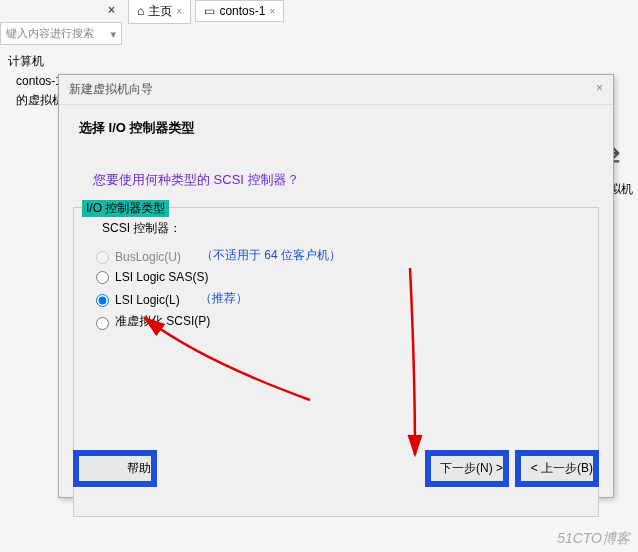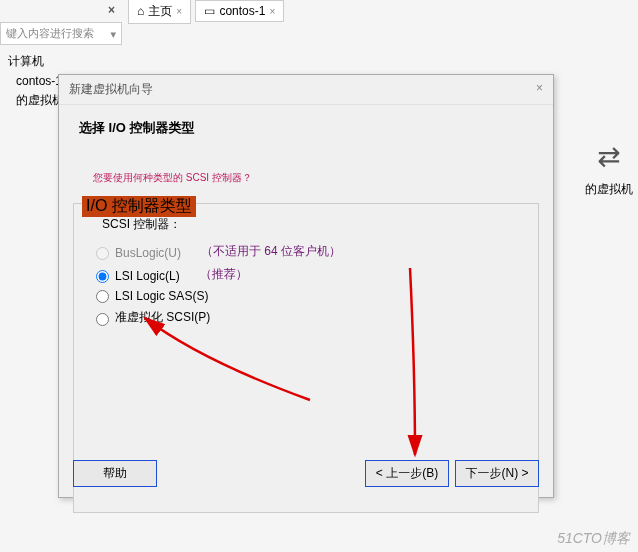--- a/index.html
+++ b/index.html
@@ -16,37 +16,37 @@
     .search-box { border: 1px solid #ccc; background: #fff; padding: 3px 5px; font-size: 11px; color: #888; display: flex; justify-content: space-between; align-items: flex-end; }
     .tree { margin-top: 6px; font-size: 12px; }
     .tree-item { padding: 2px 0 2px 8px; }
     .tree-sub { padding-left: 16px; }
     
     
     .right-panel { position: absolute; right: 5px; top: 140px; text-align: center; }
     .arrows-icon { font-size: 28px; color: #555; display: block; margin-bottom: 8px; }
     
     
-    .dialog { position: absolute; left: 58px; top: 74px; width: 496px; height: 424px; background: #f0f0f0; border: 1px solid #aaa; box-shadow: 2px 2px 6px rgba(0,0,0,0.2); }
+    .dialog { position: absolute; left: 58px; top: 74px; width: 556px; height: 424px; background: #f0f0f0; border: 1px solid #aaa; box-shadow: 2px 2px 6px rgba(0,0,0,0.2); }
     .dialog-title { padding: 6px 10px; font-size: 12px; color: #555; display: flex; justify-content: space-between; border-bottom: 1px solid #e0e0e0; }
     .dialog-close { color: #888; }
     .dialog-header { padding: 14px 20px 10px 20px; background: #f0f0f0; }
     .dialog-header h3 { font-size: 13px; font-weight: bold; margin-bottom: 6px; }
-    .dialog-header p { font-size: 10px; color: #be185d; padding-left: 14px; margin-top: 34px; }
+    .dialog-header p { font-size: 13px; color: #6d28d9; padding-left: 14px; margin-top: 34px; }
     
     .groupbox { margin: 8px 14px; border: 1px solid #ccc; padding: 12px 14px 180px 14px; position: relative; background: #f0f0f0; }
-    .groupbox-title { position: absolute; top: -8px; left: 8px; background: #c2410c; padding: 0 4px; font-size: 16px; }
+    .groupbox-title { position: absolute; top: -8px; left: 8px; background: #14b8a6; padding: 0 4px; font-size: 12px; }
     .scsi-label { font-size: 12px; margin-bottom: 10px; margin-left: 14px; }
     .radio-row { display: flex; align-items: flex-end; margin: 6px 0 6px 8px; font-size: 12px; }
     .radio-row input { margin-right: 6px; }
-    .radio-row .hint { margin-left: 20px; color: #701a75; }
+    .radio-row .hint { margin-left: 20px; color: #1d4ed8; }
     .radio-row.disabled { color: #888; }
     
     .dialog-buttons { position: absolute; bottom: 10px; left: 0; right: 0; padding: 0 14px; display: flex; }
-    .btn { border: 1px solid #1d4ed8; background: #e8e8e8; padding: 4px 0; font-size: 12px; width: 84px; text-align: center; cursor: pointer; }
+    .btn { border: 6px solid #1d4ed8; background: #e8e8e8; padding: 4px 0; font-size: 12px; width: 84px; text-align: right; cursor: pointer; }
     .btn-help { }
     .btn-spacer { flex: 1; }
     .btn + .btn { margin-left: 6px; }
     
     
     .arrow-svg { position: absolute; pointer-events: none; }
     
     .watermark { position: absolute; right: 8px; bottom: 4px; font-size: 14px; color: #aaa; font-style: italic; }
   </style>
 </head>
@@ -97,41 +97,41 @@
     <span class="groupbox-title">I/O 控制器类型</span>
     <div class="scsi-label">SCSI 控制器：</div>
 
     <label class="radio-row disabled">
       <input type="radio" name="scsi" disabled="" style="">
       <span>BusLogic(U)</span>
       <span class="hint">（不适用于 64 位客户机）</span>
     </label>
 
     <label class="radio-row">
+      <input type="radio" name="scsi" style="">
+      <span>LSI Logic SAS(S)</span>
+    </label>
+
+    <label class="radio-row">
       <input type="radio" name="scsi" checked="" style="">
       <span>LSI Logic(L)</span>
       <span class="hint">（推荐）</span>
-    </label>
-
-    <label class="radio-row">
-      <input type="radio" name="scsi" style="">
-      <span>LSI Logic SAS(S)</span>
     </label>
 
     <label class="radio-row">
       <input type="radio" name="scsi" style="">
       <span>准虚拟化 SCSI(P)</span>
     </label>
   </div>
 
   <div class="dialog-buttons">
     <div class="btn btn-help">帮助</div>
     <div class="btn-spacer"></div>
+    <div class="btn">下一步(N) &gt;</div>
     <div class="btn">&lt; 上一步(B)</div>
-    <div class="btn">下一步(N) &gt;</div>
   </div>
 </div>
 
 <svg class="arrow-svg" style="left:0;top:0;width:638px;height:552px">
   <defs>
     <marker id="ah" markerWidth="10" markerHeight="10" refX="8" refY="3" orient="auto">
       <path d="M0,0 L9,3 L0,6 Z" fill="#d00"></path>
     </marker>
   </defs>
   <path d="M 310 400 Q 200 360 145 318" stroke="#d00" stroke-width="2.5" fill="none" marker-end="url(#ah)"></path>

